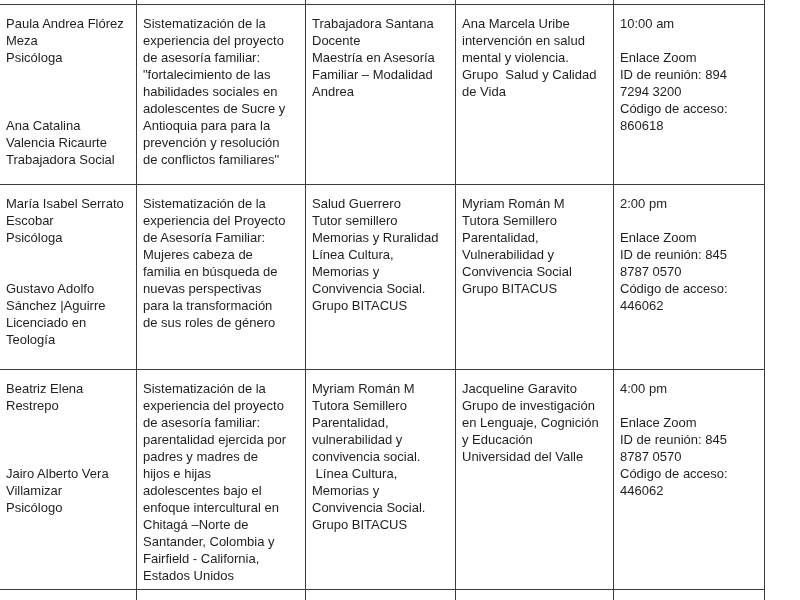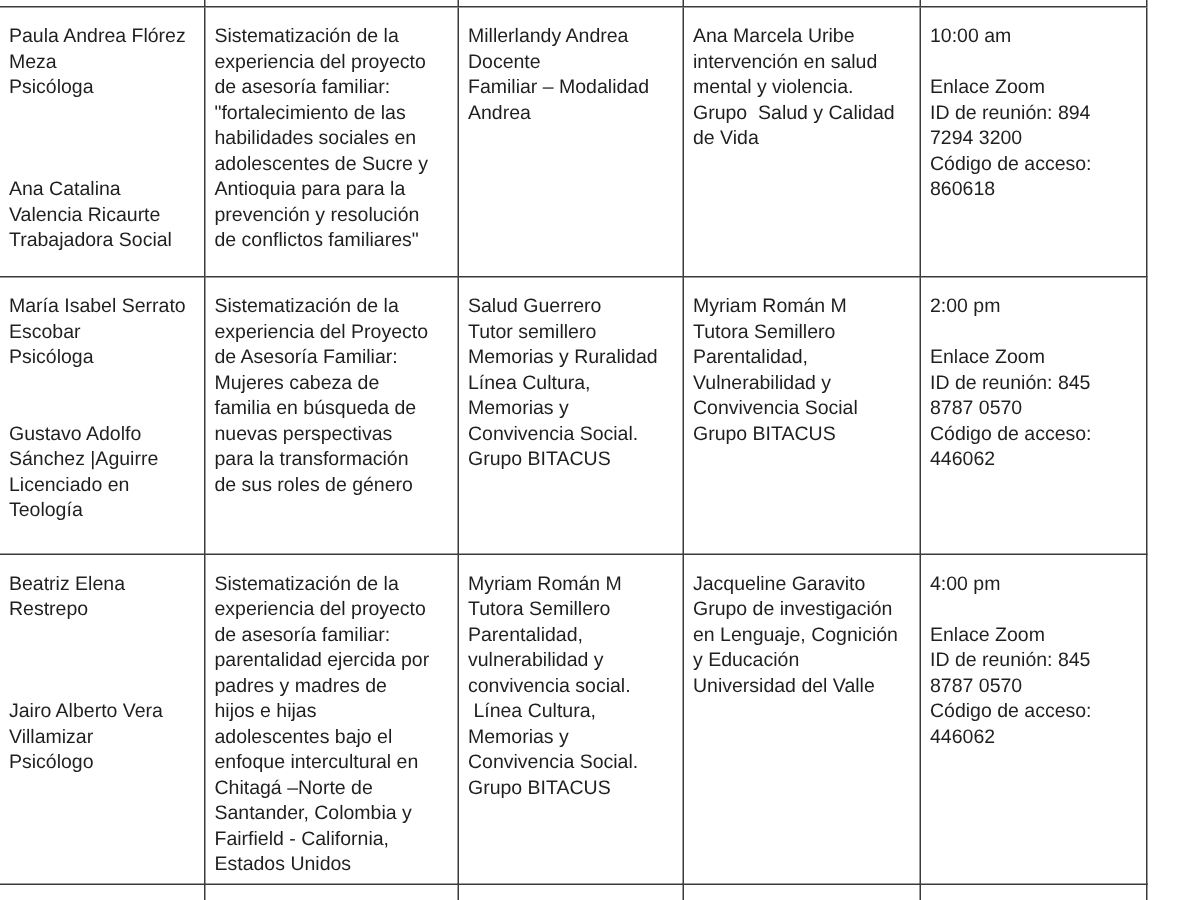--- a/index.html
+++ b/index.html
@@ -46,21 +46,21 @@
 
   <div class="stub top sx0"></div>
   <div class="stub top sx1"></div>
   <div class="stub top sx2"></div>
   <div class="stub top sx3"></div>
   <div class="stub top sx4"></div>
 
   <div id="grid" class="grid">
       <div class="cell"><div class="ln">Paula Andrea Flórez</div><div class="ln">Meza</div><div class="ln">Psicóloga</div><div class="ln">&nbsp;</div><div class="ln">&nbsp;</div><div class="ln">&nbsp;</div><div class="ln">Ana Catalina</div><div class="ln">Valencia Ricaurte</div><div class="ln">Trabajadora Social</div></div>
       <div class="cell"><div class="ln">Sistematización de la</div><div class="ln">experiencia del proyecto</div><div class="ln">de asesoría familiar:</div><div class="ln">"fortalecimiento de las</div><div class="ln">habilidades sociales en</div><div class="ln">adolescentes de Sucre y</div><div class="ln">Antioquia para para la</div><div class="ln">prevención y resolución</div><div class="ln">de conflictos familiares"</div></div>
-      <div class="cell"><div class="ln">Millerlandy Andrea</div><div class="ln">Docente</div><div class="ln">Familiar – Modalidad</div><div class="ln">Andrea</div></div>
+      <div class="cell"><div class="ln">Trabajadora Santana</div><div class="ln">Docente</div><div class="ln">Maestría en Asesoría</div><div class="ln">Familiar – Modalidad</div><div class="ln">Andrea</div></div>
       <div class="cell"><div class="ln">Ana Marcela Uribe</div><div class="ln">intervención en salud</div><div class="ln">mental y violencia.</div><div class="ln">Grupo  Salud y Calidad</div><div class="ln">de Vida</div></div>
       <div class="cell"><div class="ln">10:00 am</div><div class="ln">&nbsp;</div><div class="ln">Enlace Zoom</div><div class="ln">ID de reunión: 894</div><div class="ln">7294 3200</div><div class="ln">Código de acceso:</div><div class="ln">860618</div></div>
       <div class="cell"><div class="ln">María Isabel Serrato</div><div class="ln">Escobar</div><div class="ln">Psicóloga</div><div class="ln">&nbsp;</div><div class="ln">&nbsp;</div><div class="ln">Gustavo Adolfo</div><div class="ln">Sánchez |Aguirre</div><div class="ln">Licenciado en</div><div class="ln">Teología</div></div>
       <div class="cell"><div class="ln">Sistematización de la</div><div class="ln">experiencia del Proyecto</div><div class="ln">de Asesoría Familiar:</div><div class="ln">Mujeres cabeza de</div><div class="ln">familia en búsqueda de</div><div class="ln">nuevas perspectivas</div><div class="ln">para la transformación</div><div class="ln">de sus roles de género</div></div>
       <div class="cell"><div class="ln">Salud Guerrero</div><div class="ln">Tutor semillero</div><div class="ln">Memorias y Ruralidad</div><div class="ln">Línea Cultura,</div><div class="ln">Memorias y</div><div class="ln">Convivencia Social.</div><div class="ln">Grupo BITACUS</div></div>
       <div class="cell"><div class="ln">Myriam Román M</div><div class="ln">Tutora Semillero</div><div class="ln">Parentalidad,</div><div class="ln">Vulnerabilidad y</div><div class="ln">Convivencia Social</div><div class="ln">Grupo BITACUS</div></div>
       <div class="cell"><div class="ln">2:00 pm</div><div class="ln">&nbsp;</div><div class="ln">Enlace Zoom</div><div class="ln">ID de reunión: 845</div><div class="ln">8787 0570</div><div class="ln">Código de acceso:</div><div class="ln">446062</div></div>
       <div class="cell"><div class="ln">Beatriz Elena</div><div class="ln">Restrepo</div><div class="ln">&nbsp;</div><div class="ln">&nbsp;</div><div class="ln">&nbsp;</div><div class="ln">Jairo Alberto Vera</div><div class="ln">Villamizar</div><div class="ln">Psicólogo</div></div>
       <div class="cell"><div class="ln">Sistematización de la</div><div class="ln">experiencia del proyecto</div><div class="ln">de asesoría familiar:</div><div class="ln">parentalidad ejercida por</div><div class="ln">padres y madres de</div><div class="ln">hijos e hijas</div><div class="ln">adolescentes bajo el</div><div class="ln">enfoque intercultural en</div><div class="ln">Chitagá –Norte de</div><div class="ln">Santander, Colombia y</div><div class="ln">Fairfield - California,</div><div class="ln">Estados Unidos</div></div>
       <div class="cell"><div class="ln">Myriam Román M</div><div class="ln">Tutora Semillero</div><div class="ln">Parentalidad,</div><div class="ln">vulnerabilidad y</div><div class="ln">convivencia social.</div><div class="ln"> Línea Cultura,</div><div class="ln">Memorias y</div><div class="ln">Convivencia Social.</div><div class="ln">Grupo BITACUS</div></div>

